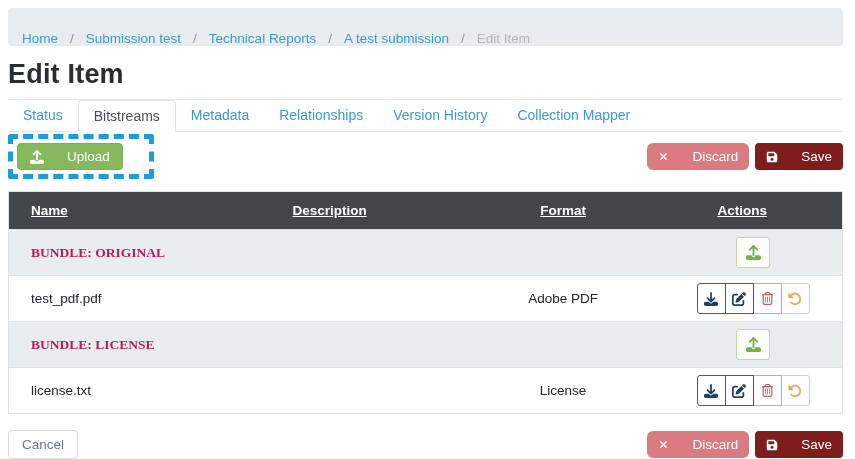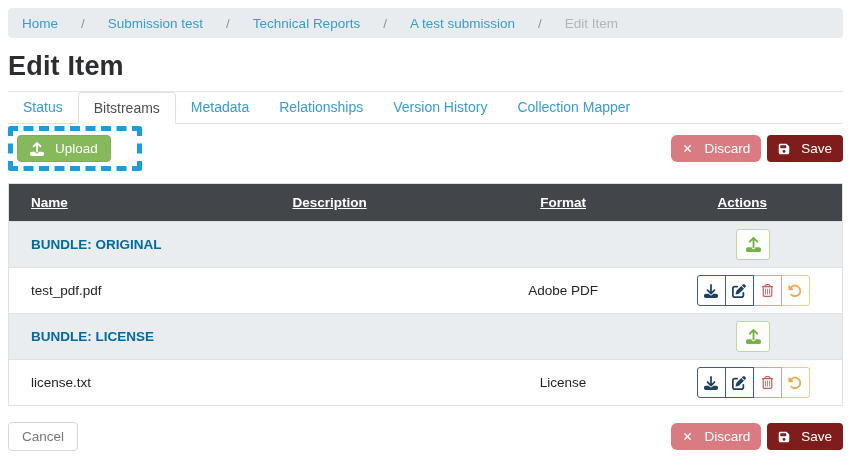--- a/index.html
+++ b/index.html
@@ -9,24 +9,24 @@
     background: #ffffff;
     color: #212529;
     overflow: hidden;
   }
   .container { padding: 8px 12px 0 8px; }
 
   
   .breadcrumb {
     background: #e9ecef;
     border-radius: 4px;
-    height: 30px;
+    height: 38px;
     display: flex;
-    align-items: center;
-    gap: 23px;
+    align-items: flex-end;
+    gap: 12px;
     padding: 0 14px;
     font-size: 13.5px;
   }
   .breadcrumb a { color: #3a9bce; text-decoration: none; cursor: pointer; }
   .breadcrumb .sep { color: #8d959c; }
   .breadcrumb .current { color: #aeb5bb; }
 
   
   h1.page-title {
     font-size: 27px;
@@ -63,21 +63,21 @@
   .toolbar { display: flex; align-items: center; margin-top: 2px; }
   .upload-annotation {
     border: 5px dashed #1b9cdb;
     border-radius: 3px;
     padding: 4px 26px 4px 4px;
     display: inline-block;
   }
   .btn {
     display: inline-flex;
     align-items: center;
-    gap: 11px;
+    gap: 23px;
     font-size: 13.5px;
     border-radius: 4px;
     border: none;
     cursor: pointer;
     font-family: inherit;
   }
   .btn-upload {
     background: #85b95c;
     border: 1px solid #7cb052;
     color: #fff;
@@ -115,21 +115,21 @@
   thead th.name-cell { text-align: left; padding-left: 22px; }
   tbody td {
     padding: 7px 8px;
     border-top: 1px solid #dee2e6;
     height: 44px;
     vertical-align: middle;
   }
   td.name-cell { padding-left: 22px; text-align: left; }
   td.format-cell { text-align: center; }
   td.actions-cell { text-align: center; padding-left: 30px; }
-  tr.bundle-row td { background: #e9edf0; font-weight: bold; color: #0369a1; }
+  tr.bundle-row td { background: #e9edf0; font-weight: bold; color: #be185d; font-family: Liberation Serif, serif; }
 
   
   .btn-bundle-upload {
     display: inline-flex;
     align-items: center;
     justify-content: center;
     width: 34px; height: 31px;
     background: #fdfefc;
     border: 1px solid #bcd9a0;
     border-radius: 3px;

